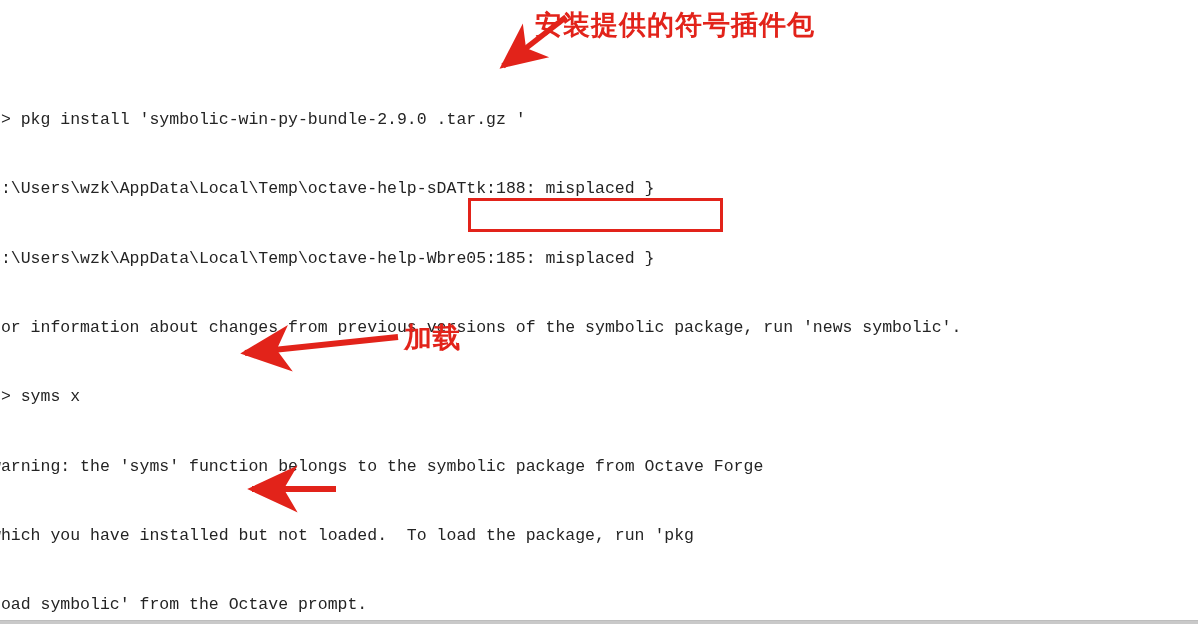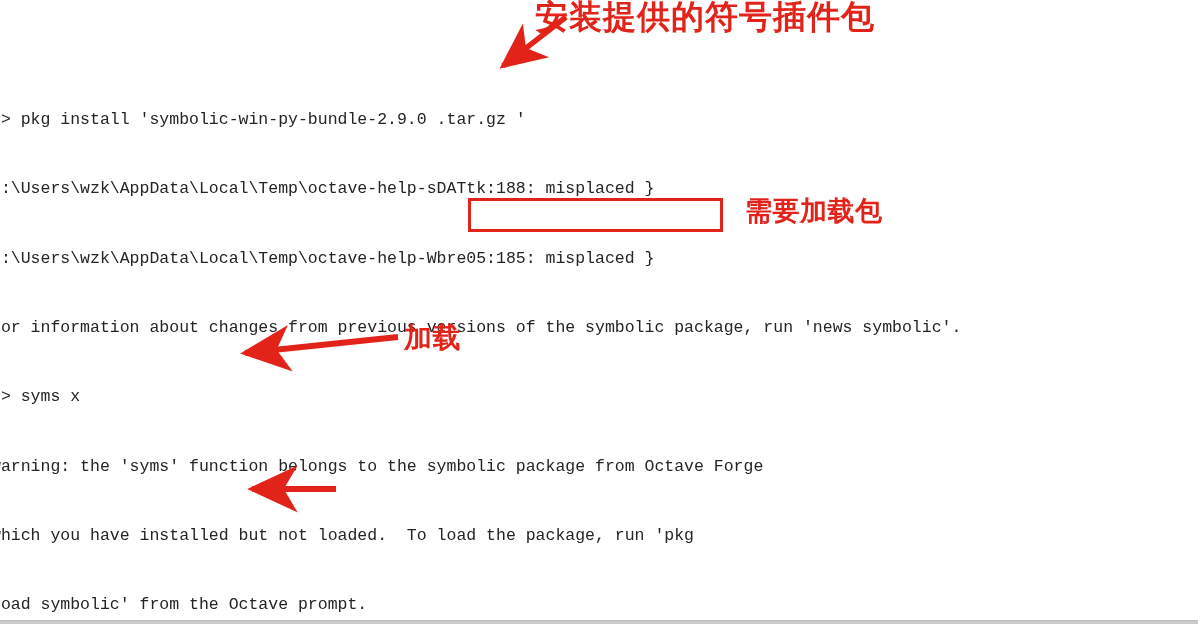--- a/index.html
+++ b/index.html
@@ -46,22 +46,22 @@
   .anno {
     position: absolute;
     color: #e2231a;
     font-family: "Liberation Sans", "DejaVu Sans", sans-serif;
     font-weight: bold;
     white-space: nowrap;
     line-height: 1;
   }
   #anno-install {
     left: 535px;
-    top: 0;
-    font-size: 33px;
+    top: 12px;
+    font-size: 27px;
     letter-spacing: 1px;
   }
   #anno-need-load {
     left: 745px;
     top: 198px;
     font-size: 27px;
     letter-spacing: 0.5px;
   }
   #anno-load {
     left: 404px;
@@ -151,20 +151,19 @@
 
     <line x1="566" y1="17" x2="503" y2="66" stroke="#e2231a" stroke-width="5.5" marker-end="url(#ah)"></line>
 
     <line x1="398" y1="337" x2="245" y2="353" stroke="#e2231a" stroke-width="6" marker-end="url(#ah)"></line>
 
     <line x1="336" y1="489" x2="252" y2="489" stroke="#e2231a" stroke-width="6" marker-end="url(#ah)"></line>
   </svg>
 
   <div class="anno" id="anno-install">安装提供的符号插件包</div>
 
-  <div class="anno" id="anno-need-load">需要加载包</div>
 
   <div class="anno" id="anno-load">加载</div>
 
 
 </div>
 
 <div id="bottom-rule"></div>
 
 </body></html>

